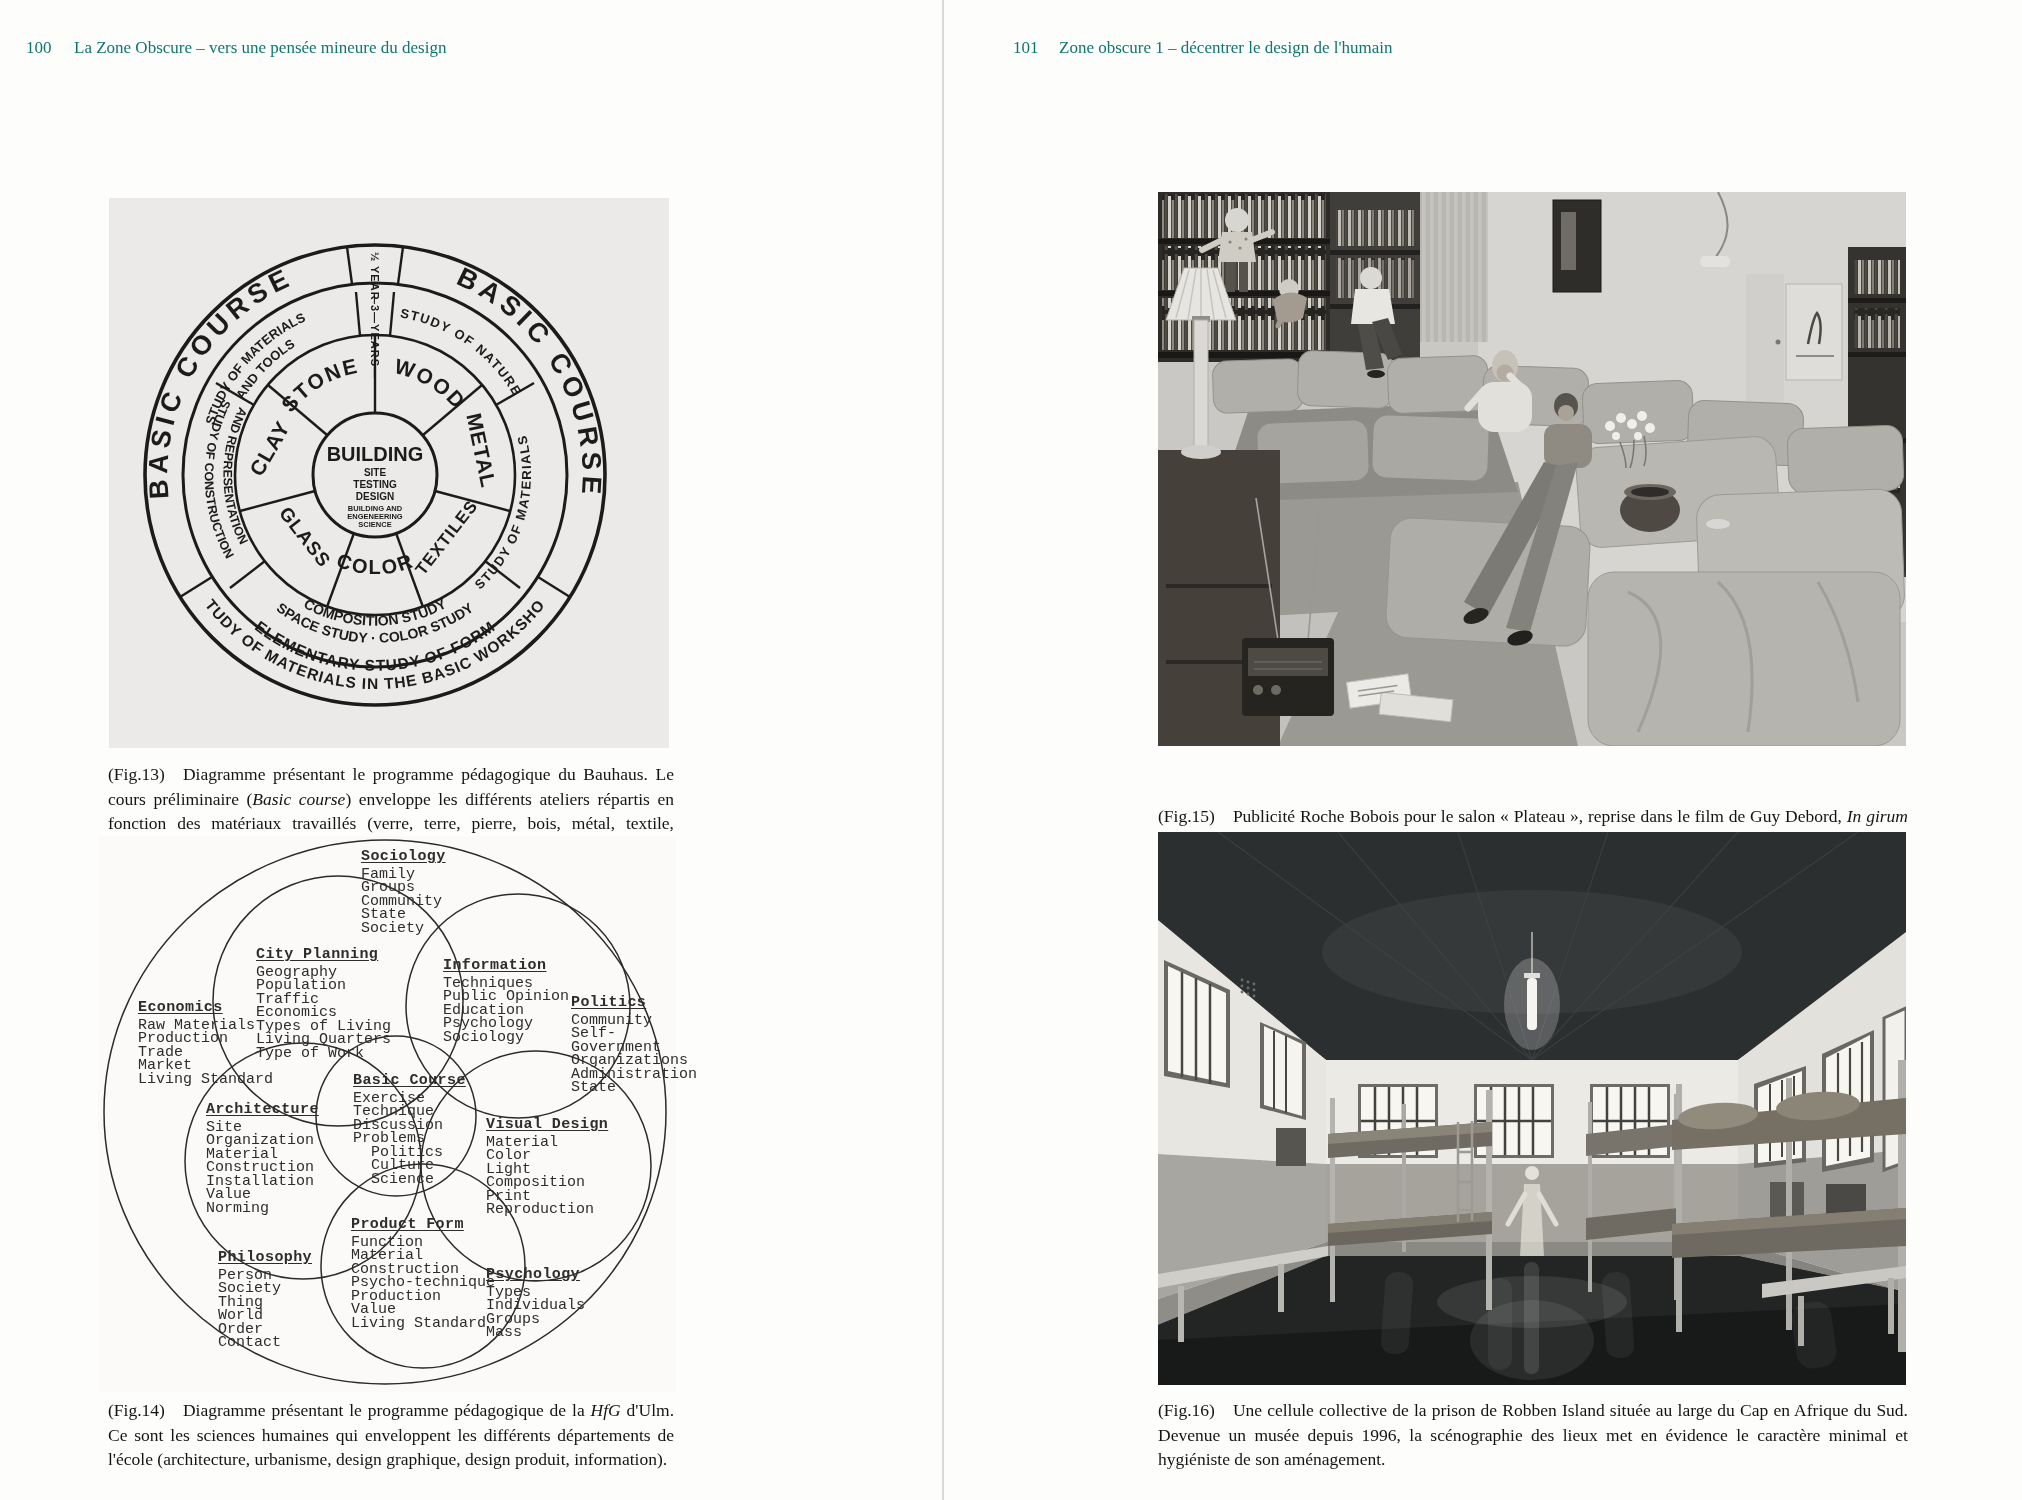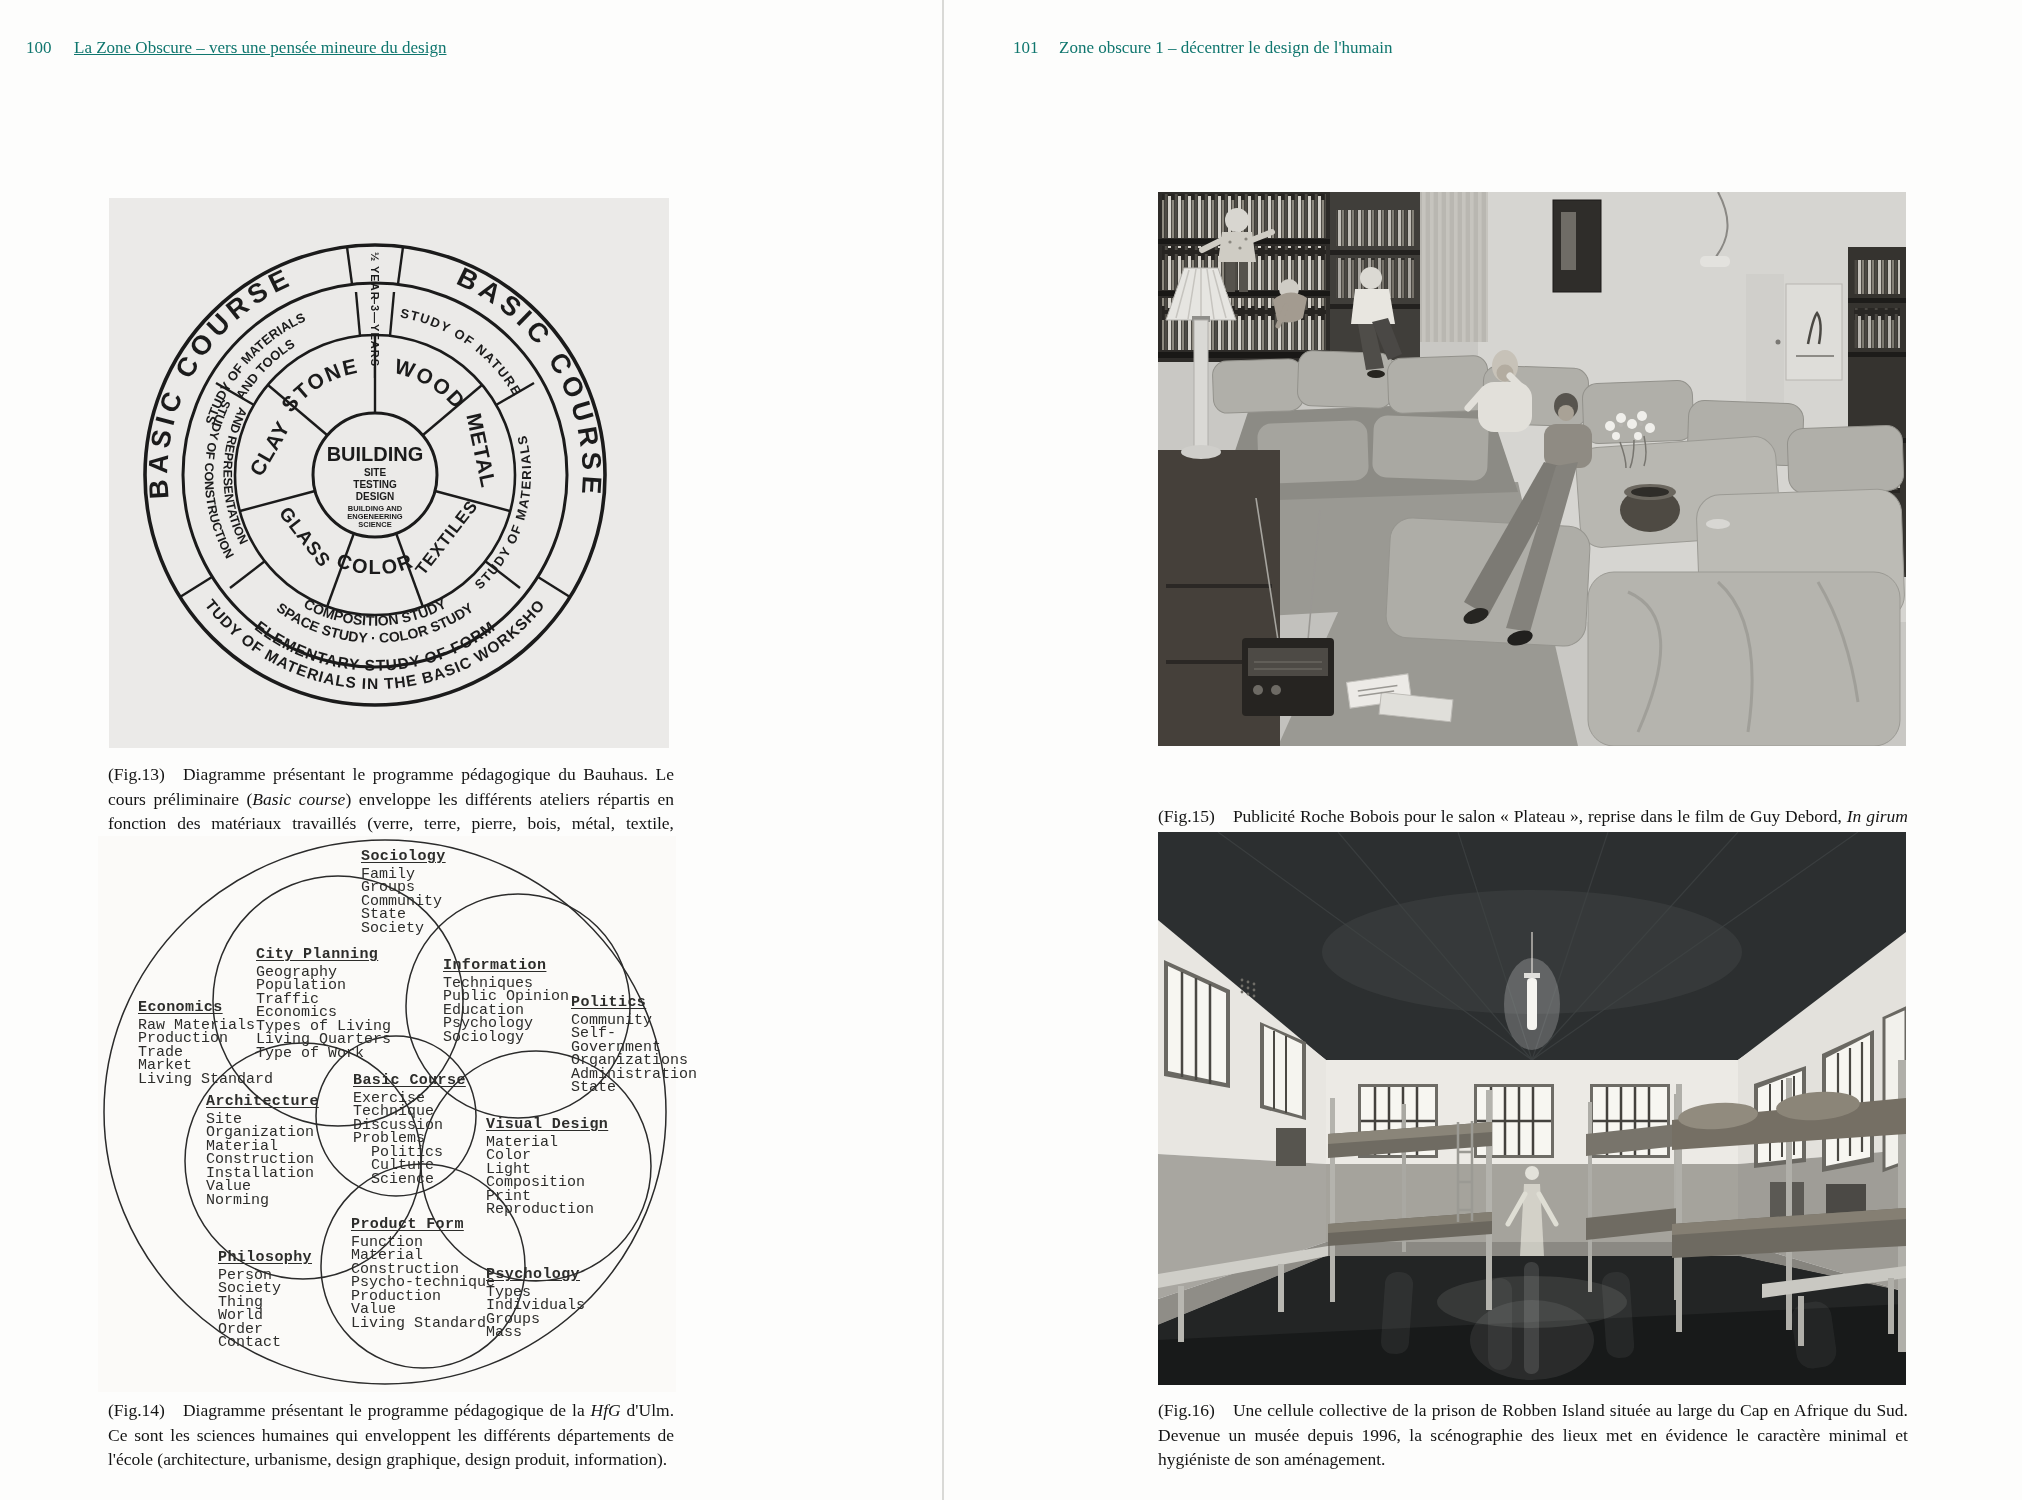--- a/index.html
+++ b/index.html
@@ -1,21 +1,21 @@
 <!DOCTYPE html>
 <html><head>
 <meta charset="utf-8">
 <style>
   html,body{margin:0;padding:0;background:#e9e9e9;}
   .spread{position:relative;width:2022px;height:1500px;background:#fdfdfc;overflow:hidden;
           font-family:"Liberation Serif",serif;color:#161616;}
   .gutter{position:absolute;left:942px;top:0;width:2px;height:100%;background:#d9d9d6;}
   .rh{position:absolute;font-size:17px;color:#0f766e;white-space:nowrap;}
   .rh-num-l{left:26px;top:38px;}
-  .rh-title-l{left:74px;top:38px;text-decoration:underline;}
+  .rh-title-l{left:74px;top:38px;}
   .rh-num-r{left:1013px;top:38px;}
   .rh-title-r{left:1059px;top:38px;}
   .caption{position:absolute;font-size:17.5px;line-height:24.5px;text-align:justify;color:#141414;margin:0;}
   .cap13{left:108px;top:762px;width:566px;}
   .cap14{left:108px;top:1398px;width:566px;}
   .cap15{left:1158px;top:804px;width:750px;}
   .cap16{left:1158px;top:1398px;width:750px;}
   .fig-label{margin-right:18px;}
   .it{font-style:italic;}
   
@@ -24,21 +24,21 @@
   .bau{font-family:"Liberation Sans",sans-serif;font-weight:bold;fill:#1b1b1b;}
   
   .fig14{position:absolute;left:98px;top:836px;width:578px;height:556px;background:#fbfaf8;}
   .fig14 svg{position:absolute;left:0;top:0;}
   .hfg-block{position:absolute;font-family:"Liberation Mono","DejaVu Sans Mono",monospace;
              font-size:15px;line-height:13.5px;color:#2d2d2b;}
   .hfg-title{text-decoration:underline;text-underline-offset:2px;letter-spacing:.4px;margin-bottom:4px;font-weight:bold;}
   .hfg-lines{white-space:pre;}
   .b-sociology{left:263px;top:14px}.b-city{left:158px;top:112px}.b-econ{left:40px;top:165px}
   .b-info{left:345px;top:123px}.b-politics{left:473px;top:160px}.b-basic{left:255px;top:238px}
-  .b-arch{left:108px;top:259px}.b-visual{left:388px;top:282px}.b-product{left:253px;top:382px}
+  .b-arch{left:108px;top:267px}.b-visual{left:388px;top:282px}.b-product{left:253px;top:382px}
   .b-philo{left:120px;top:415px}.b-psych{left:388px;top:432px}
   
   .photo{position:absolute;overflow:hidden;}
   .photo15{left:1158px;top:192px;width:748px;height:554px;}
   .photo16{left:1158px;top:832px;width:748px;height:553px;}
 </style>
 </head>
 <body>
 
 <div class="spread">

